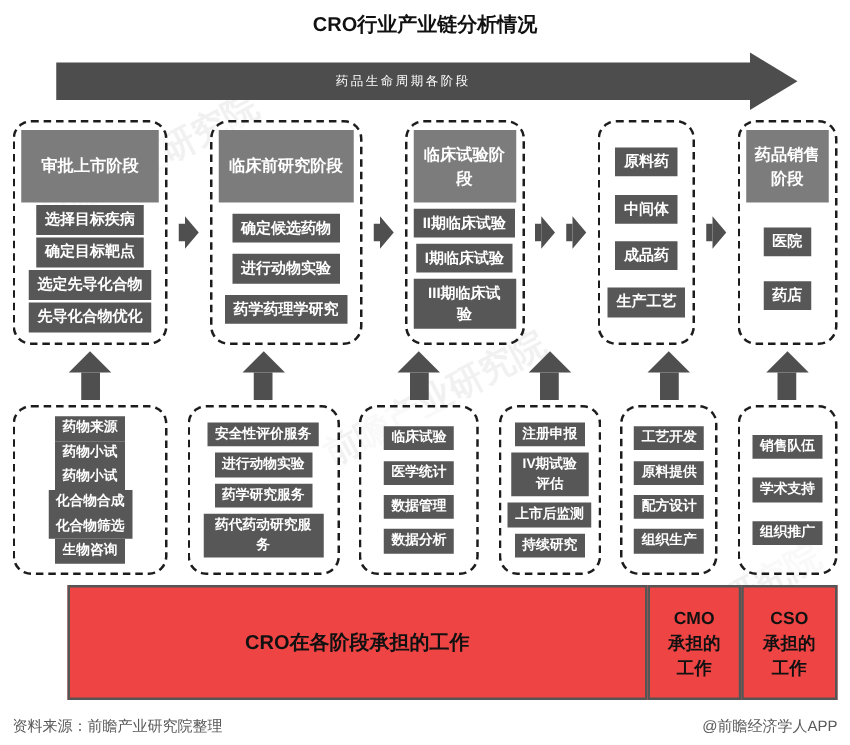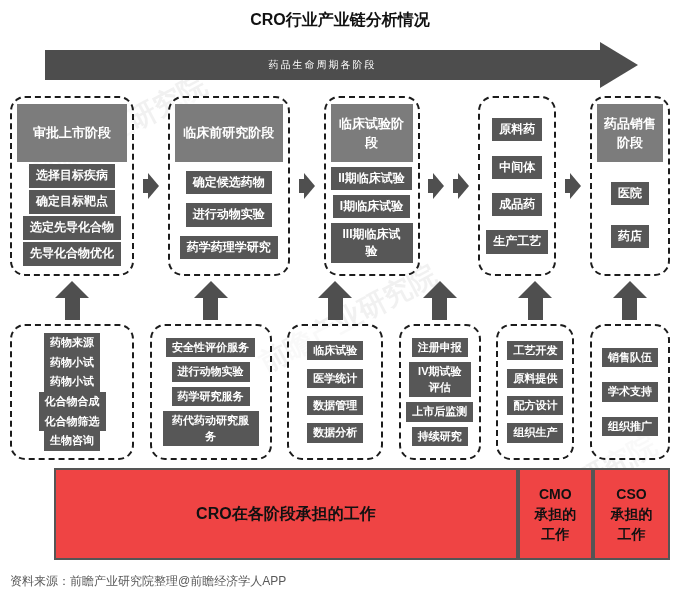--- a/index.html
+++ b/index.html
@@ -50,21 +50,21 @@
   .svc-item { background:#575757; color:#fff; font-size:11px; font-weight:bold; padding:2px 6px;
     text-align:center; line-height:1.4; max-width:100%; }
 
   
   .resp-row { display:flex; justify-content:space-between; margin-top:8px; height:92px; position:relative; z-index:1; }
   .resp-box { background:#ef4444; border:2px solid #555; color:#111; font-weight:bold;
     display:flex; flex-direction:column; align-items:center; justify-content:center; text-align:center; }
   .resp-cro { width:482px; font-size:16px;margin-left:44px; }
   .resp-small { font-size:14px; line-height:1.45; }
 
-  .footer { display:flex; margin-top:13px; font-size:12px; color:#595959; position:relative; z-index:1; }
+  .footer { display:flex; justify-content:space-between; margin-top:13px; font-size:12px; color:#595959; position:relative; z-index:1; }
 </style>
 </head>
 <body>
 
 <div class="page">
 
   <div class="wm" style="left:20px; top:110px;">前瞻产业研究院</div>
   <div class="wm" style="left:250px; top:300px;">前瞻产业研究院</div>
   <div class="wm" style="left:470px; top:470px;">前瞻产业研究院</div>
 

